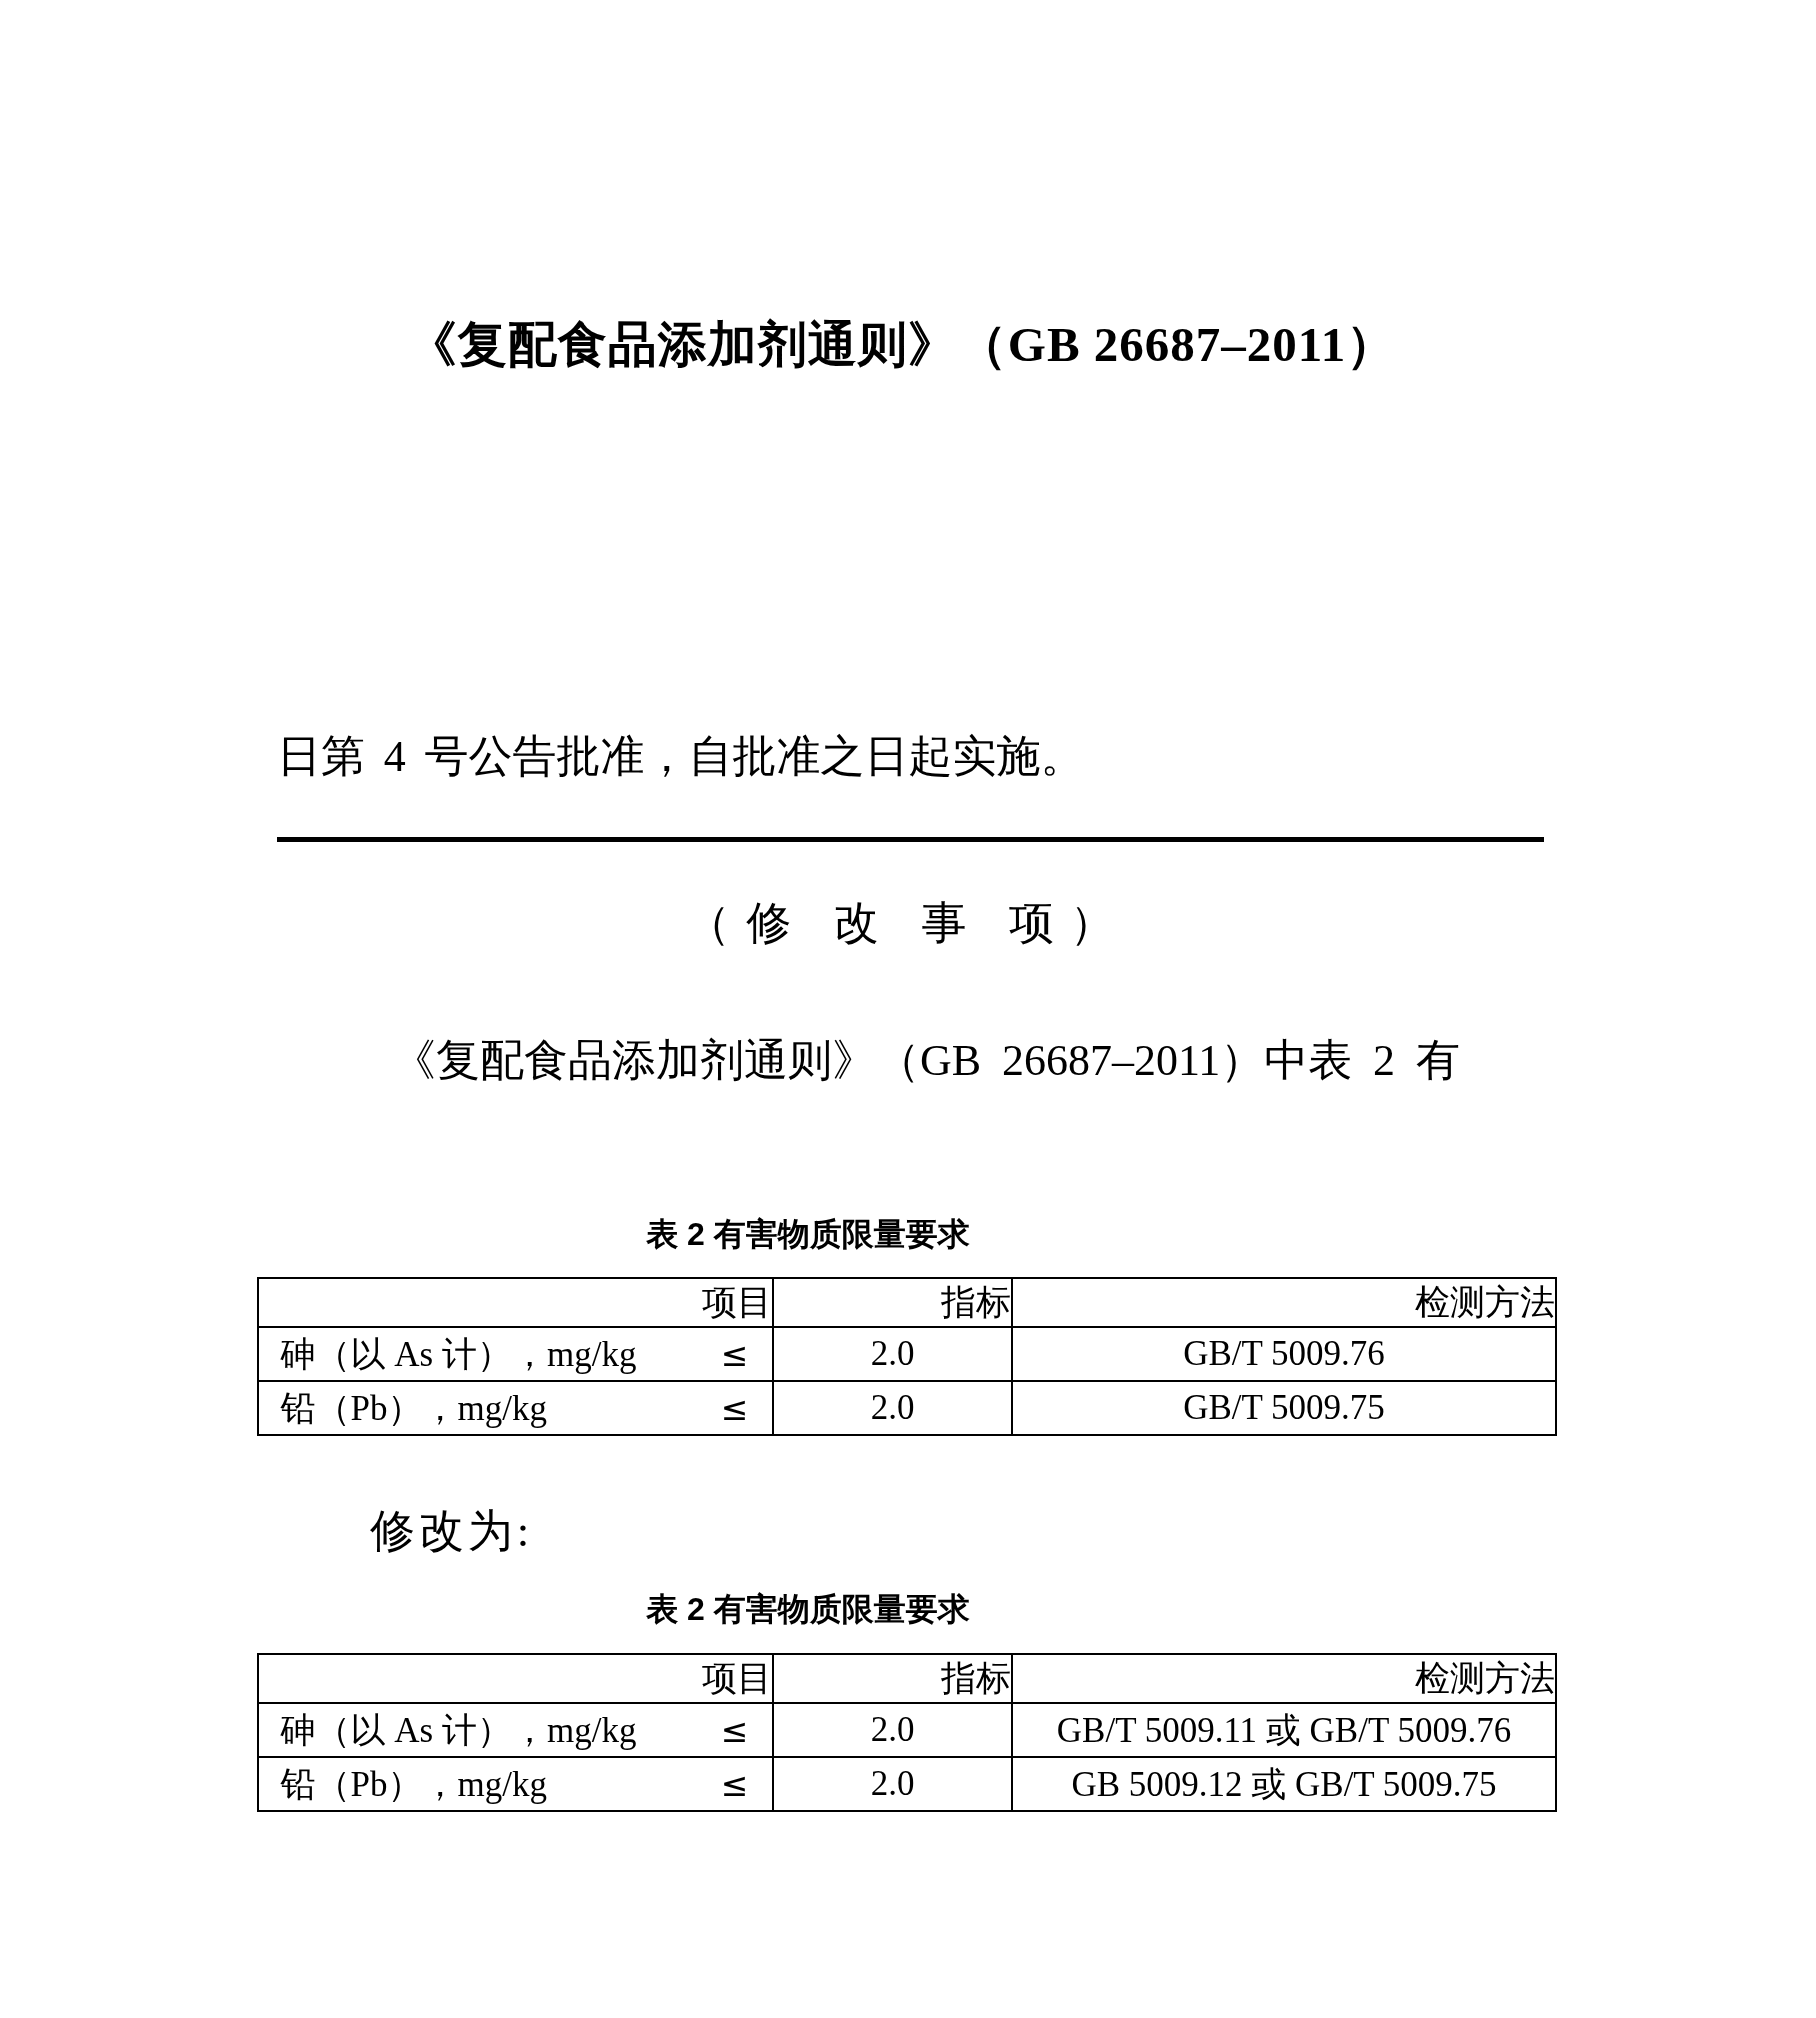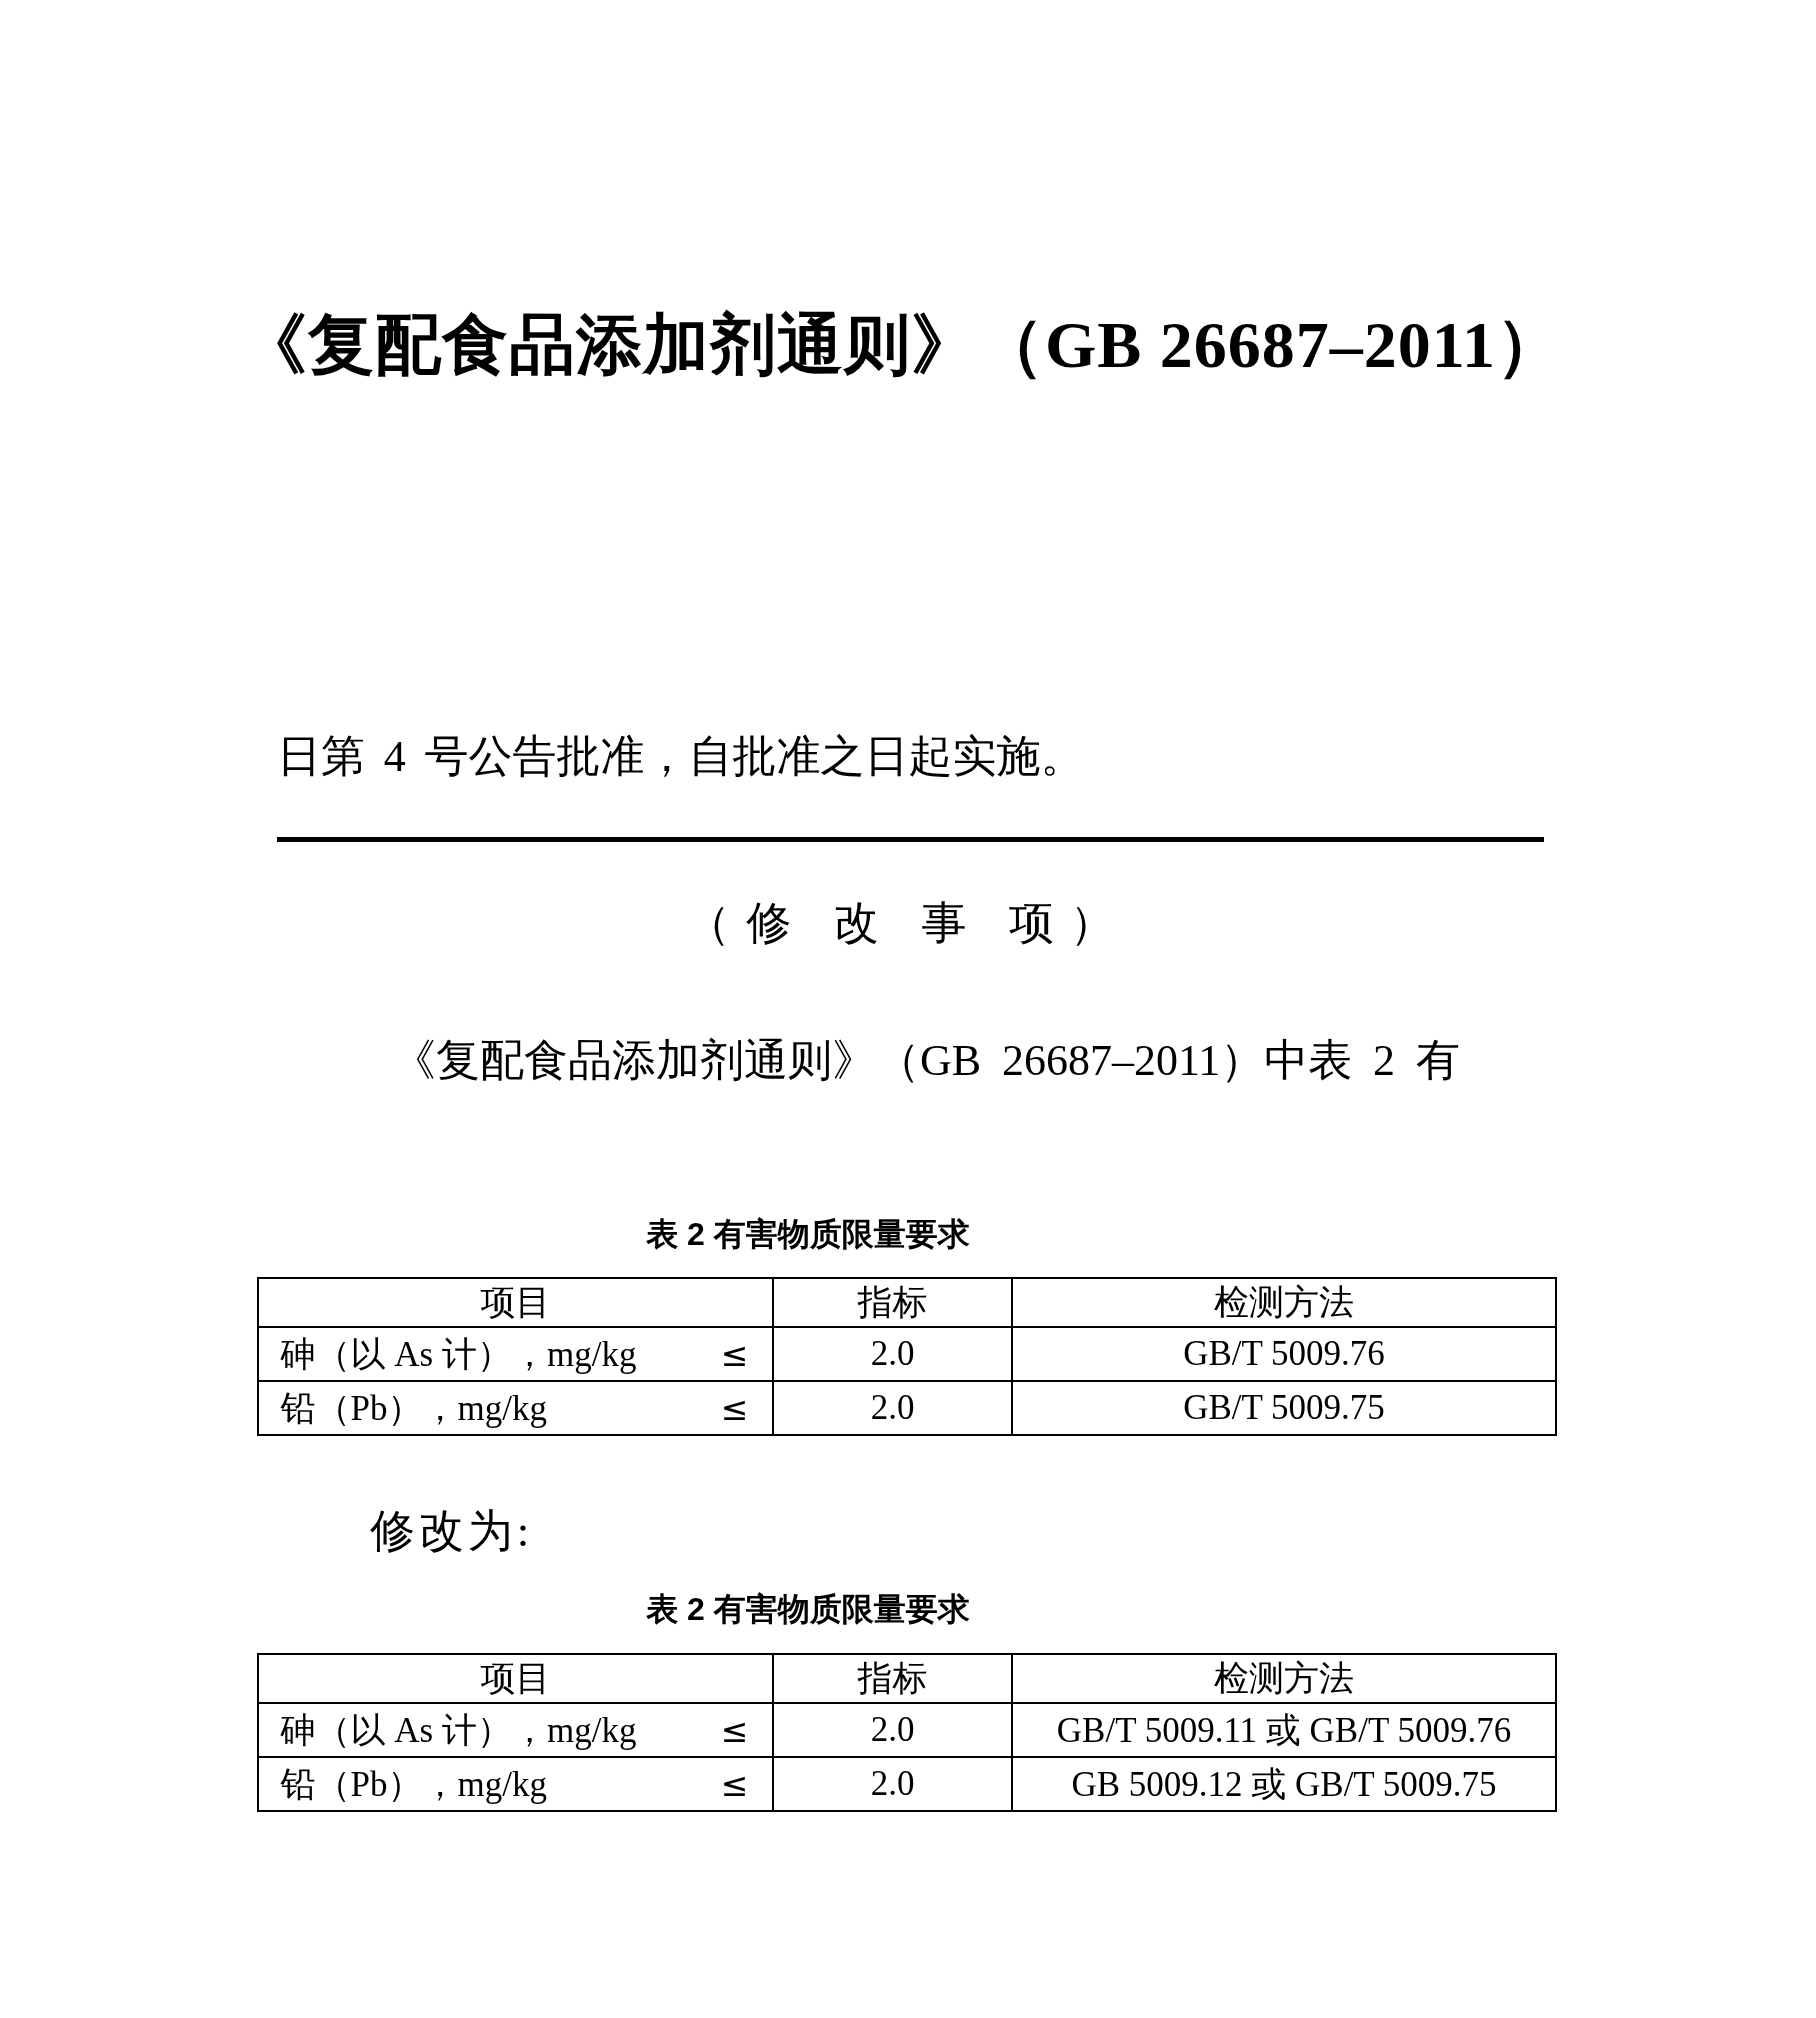--- a/index.html
+++ b/index.html
@@ -19,21 +19,21 @@
     position: absolute;
     inset: 0;
     background: #ffffff;
   }
   .abs { position: absolute; white-space: nowrap; }
 
   .doc-title {
     left: 0;
     width: 1804px;
     text-align: center;
-    font-size: 66px;
+    font-size: 49px;
     font-weight: bold;
     letter-spacing: 1px;
     line-height: 78px;
   }
   .title-1 { top: 306px; }
   .title-2 { top: 416px; }
 
   .body-text {
     font-size: 44px;
     line-height: 63px;
@@ -94,21 +94,21 @@
   table.limits col.c3 { width: 544px; }
   table.limits th,
   table.limits td {
     border: 2px solid #000000;
     font-size: 35px;
     font-weight: normal;
     text-align: center;
     vertical-align: middle;
     padding: 0;
   }
-  table.limits th { height: 47px; }
+  table.limits th { height: 47px; text-align: right; }
   table.limits td { height: 52px; }
   td.item-cell .cellflex {
     display: flex;
     justify-content: space-between;
     align-items: center;
     padding: 0 23.5px 0 21.6px;
   }
   .rel { font-family: "DejaVu Sans", sans-serif; font-size: 33px; }
 </style>
 </head>

